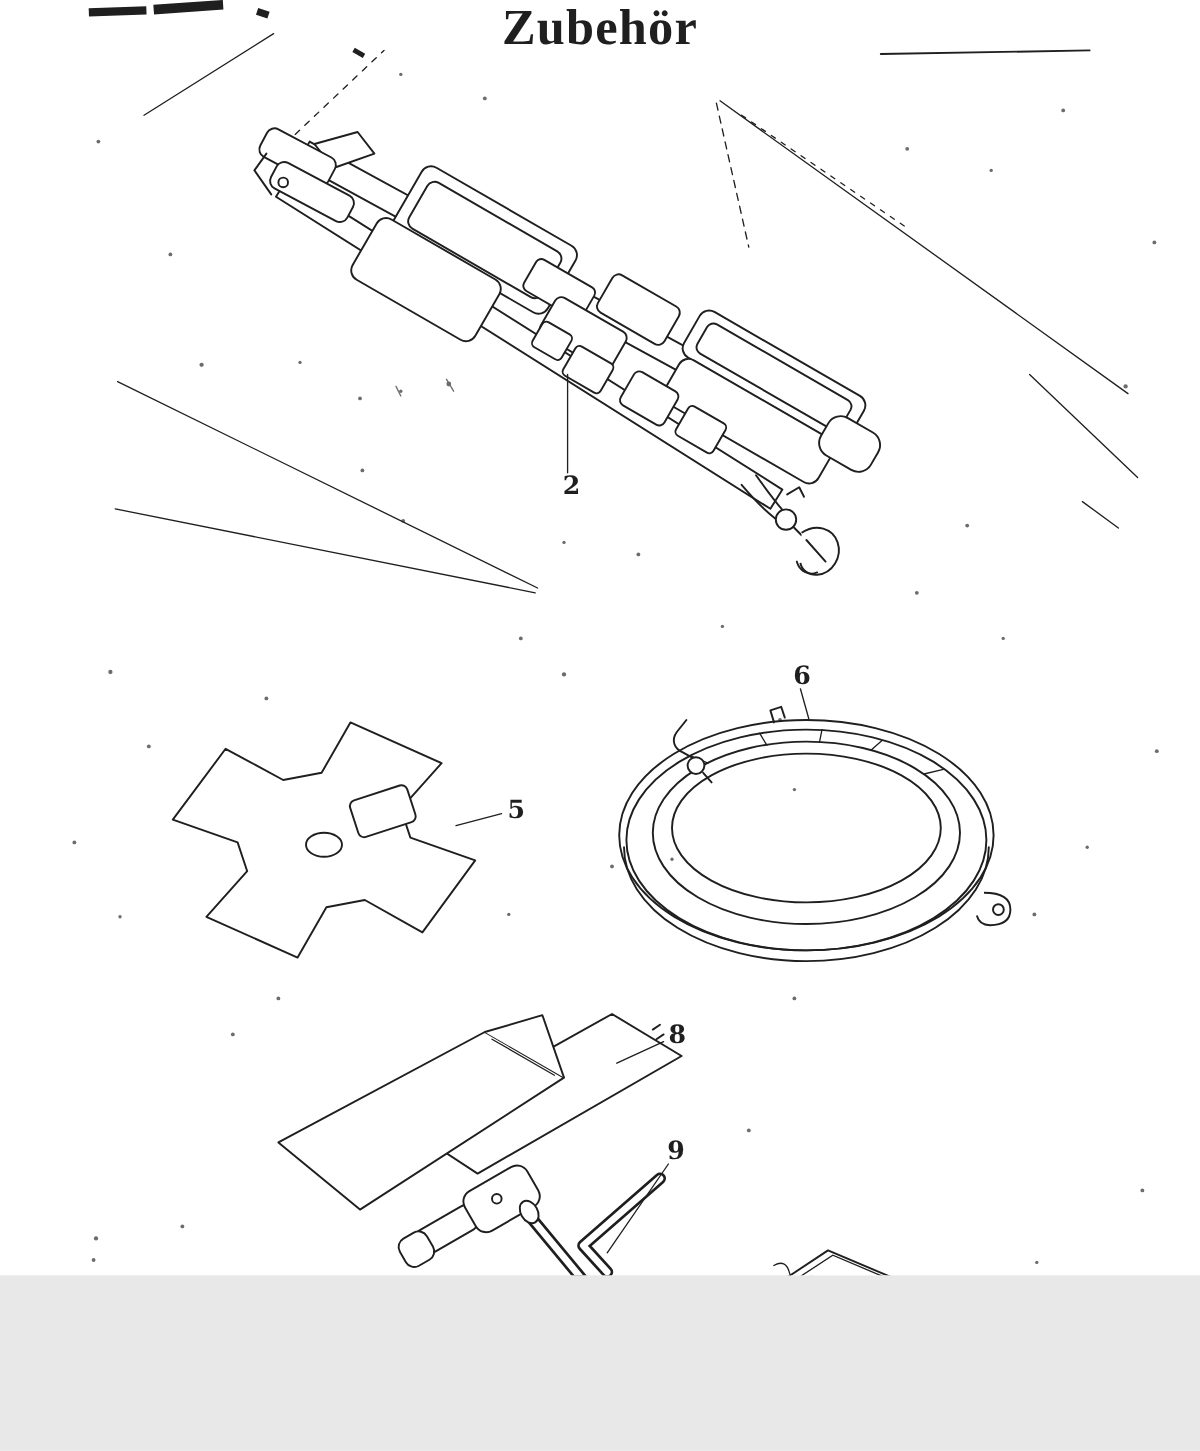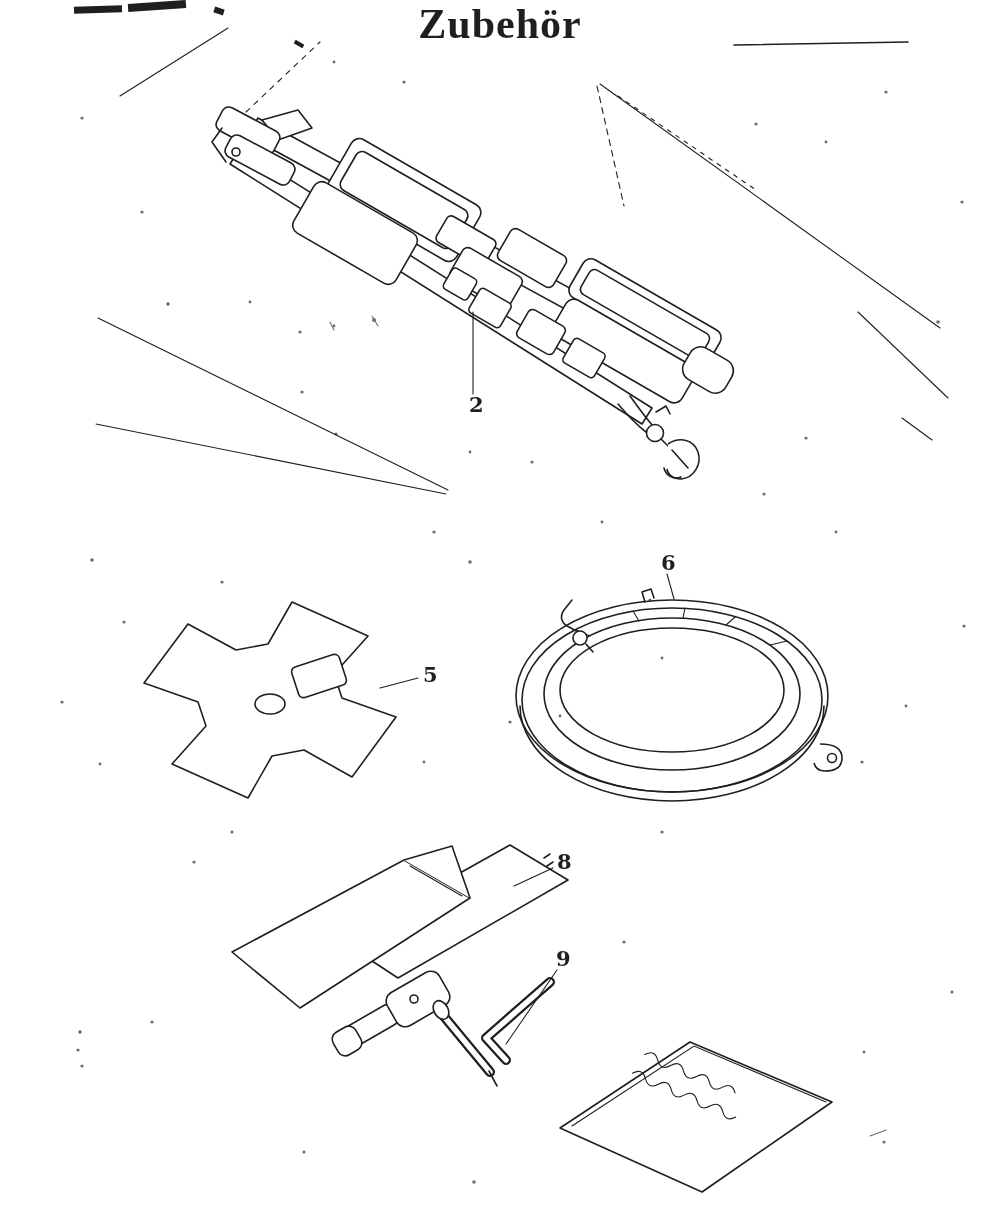--- a/index.html
+++ b/index.html
@@ -1,18 +1,18 @@
 <!DOCTYPE html>
 <html style="--ink: #1f1f1f; --paper: #ffffff;"><head>
 <meta charset="utf-8">
 <style>
   :root{ --ink:#1f1f1f; --paper:#ffffff; }
   html,body{margin:0;padding:0;background:#e8e8e8;}
   .page{
-    position:relative;width:1000px;height:1209px;margin:0 auto;
+    position:relative;width:1000px;height:1063px;margin:0 auto;
     background:var(--paper);overflow:hidden;
     font-family:"Liberation Serif", serif;
   }
   .title{
     position:absolute;top:0;left:0;right:0;text-align:center;
     font-size:42px;font-weight:bold;letter-spacing:1px;color:var(--ink);
   }
   svg.diagram{position:absolute;left:0;top:0;color:var(--ink);}
   .ln{fill:none;stroke:currentColor;stroke-width:1.6;stroke-linecap:round;stroke-linejoin:round;}
   .thin{fill:none;stroke:currentColor;stroke-width:1.1;stroke-linecap:round;}

